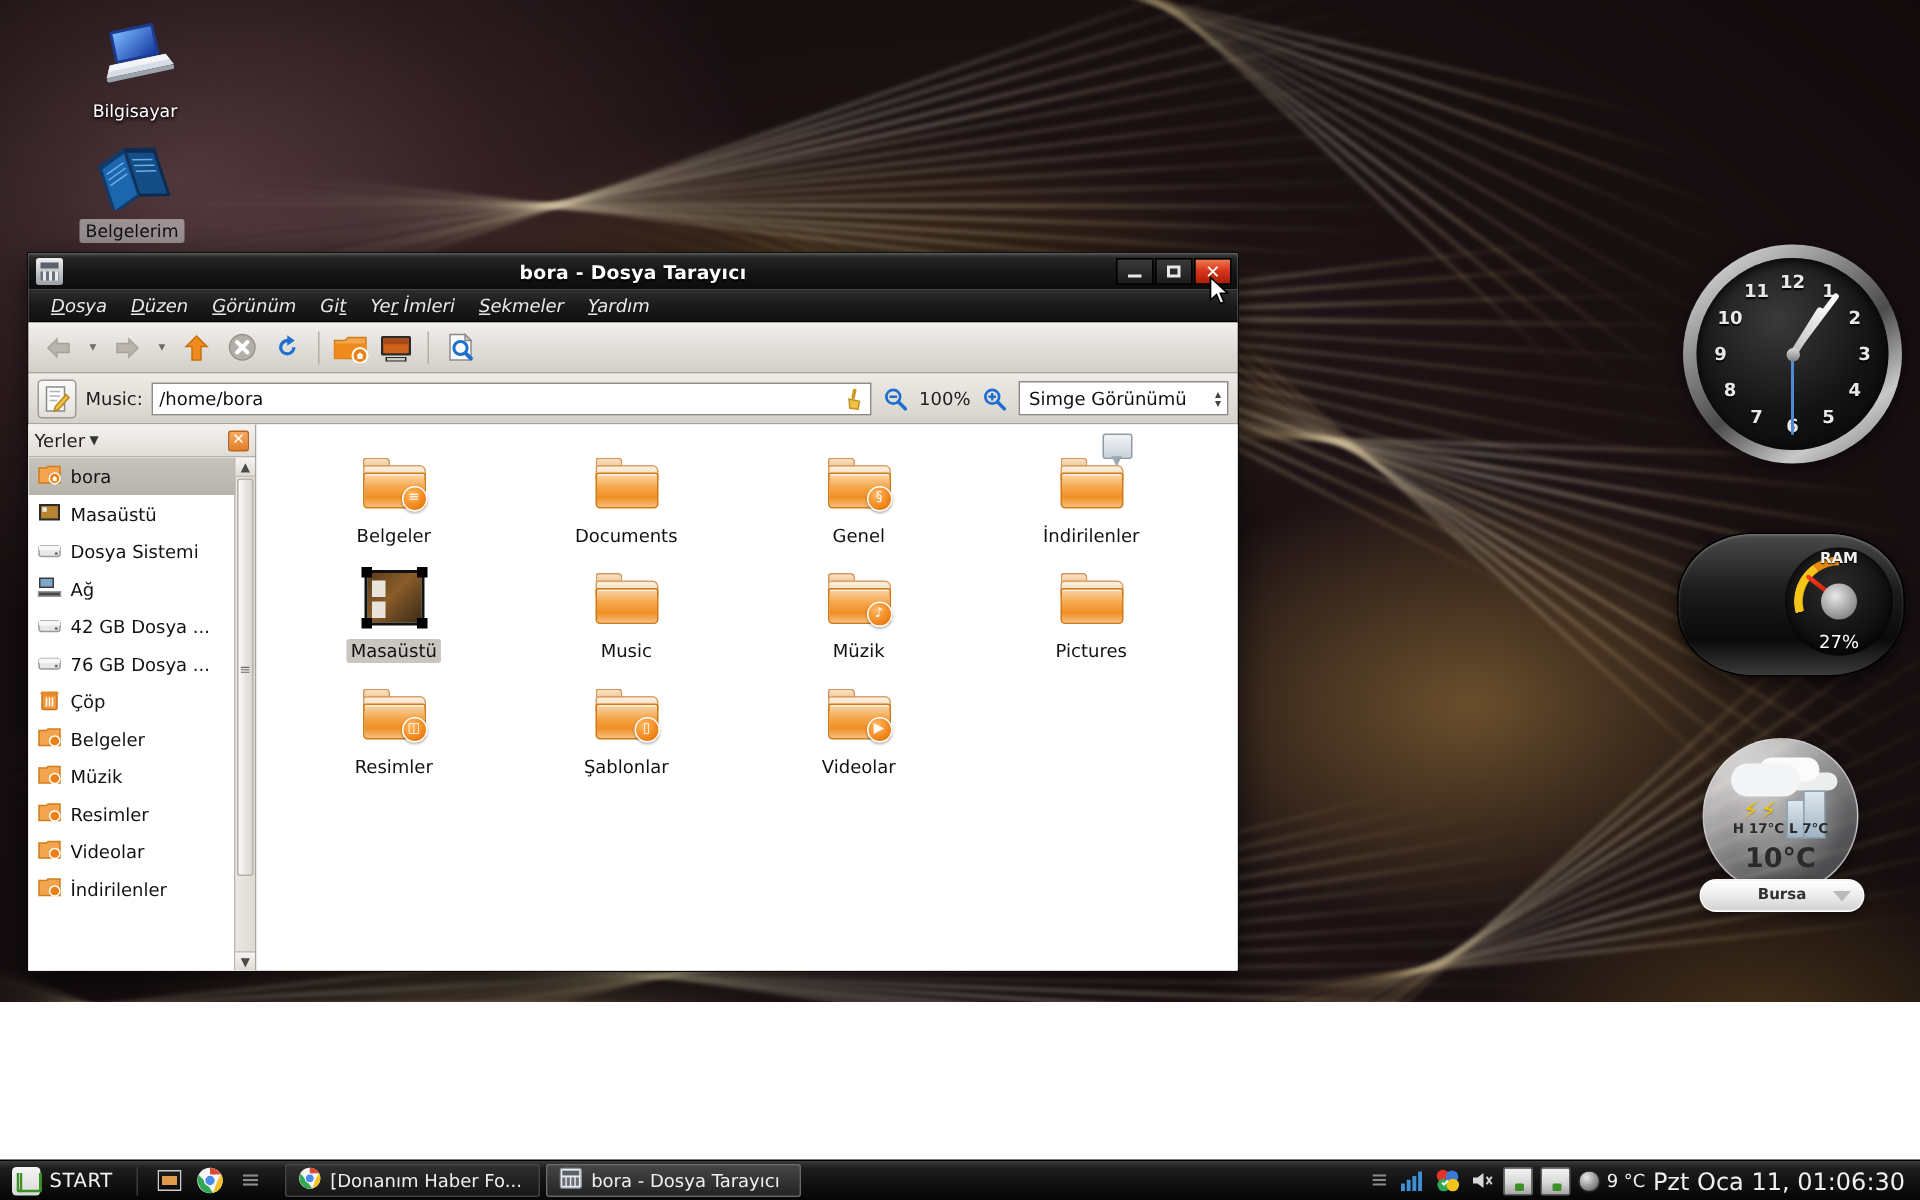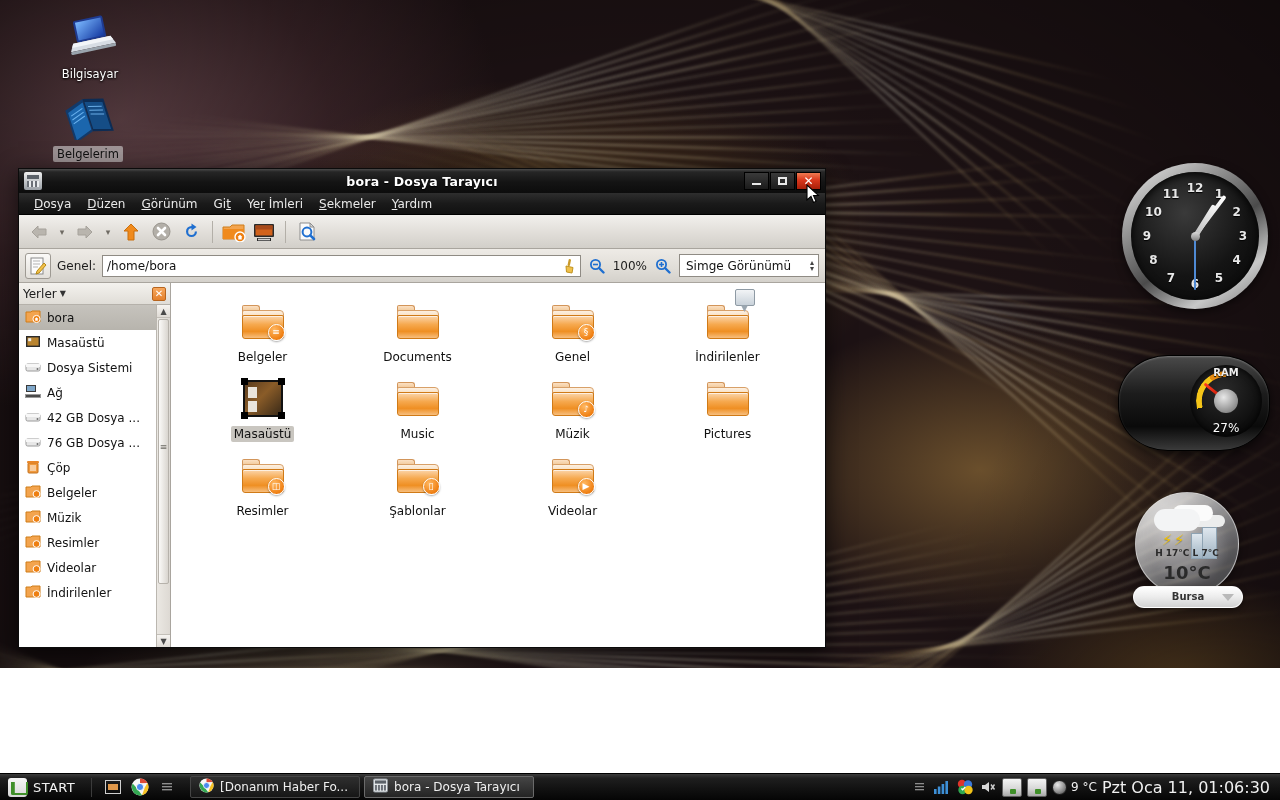--- a/index.html
+++ b/index.html
@@ -175,20 +175,21 @@
   .tb-btn .mark-min { width:9px; height:2px; background:#e8e8e8; margin-top:5px; }
   .tb-btn .mark-max { width:9px; height:8px; border:2px solid #e8e8e8; }
   .tb-btn.close { background: linear-gradient(180deg,#f07b52 0%, #d8371c 45%, #a81f09 100%); }
   .tb-btn.close .mark-x { color:#fff; font-size:12px; font-weight:bold; line-height:1; }
 
   .menubar {
     height:22px; flex:0 0 22px;
     background: linear-gradient(180deg,#2e2e2e 0%, #1a1a1a 50%, #111 100%);
     display:flex; align-items:center; padding-left:8px; gap:2px;
     border-bottom:1px solid #000;
+    font-style:italic;
   }
   .menubar .mi {
     color:#e9e9e9; font-size:12px; padding:2px 7px; cursor:pointer; white-space:nowrap;
   }
   .menubar .mi u { text-decoration: underline; }
 
   .toolbar {
     flex:0 0 34px; height:34px;
     background: linear-gradient(180deg,#f2f0ed 0%, #e2dfda 50%, #d2cfc9 100%);
     border-bottom:1px solid #a9a59e;
@@ -675,21 +676,21 @@
         <svg width="18" height="18" viewBox="0 0 18 18">
           <rect x="2" y="1" width="12" height="16" fill="#fcfcfc" stroke="#8a8a8a"></rect>
           <g stroke="#b3b3b3" stroke-width="1">
               <line x1="4" y1="4" x2="11" y2="4"></line>
               <line x1="4" y1="7" x2="11" y2="7"></line>
               <line x1="4" y1="10" x2="9" y2="10"></line>
             </g>
           <path d="M8 14 L15 6 L17 8 L10 16 L7 17 Z" fill="#f3c14a" stroke="#b58a18"></path>
         </svg>
       </div>
-      <span class="loc-label">Genel:</span>
+      <span class="loc-label">Music:</span>
       <div class="loc-input">
         <input type="text" value="/home/bora" style="">
         <span class="loc-clear">
           <svg width="13" height="15" viewBox="0 0 13 15">
             <rect x="5" y="0" width="2.4" height="7" rx="1" fill="#c99a2a" transform="rotate(12 6 4)"></rect>
             <path d="M3 7 L10 8.5 L9 14 L3.5 13 Z" fill="#f0c04a" stroke="#c29420"></path>
           </svg>
         </span>
       </div>
       <div class="zoombtn">

